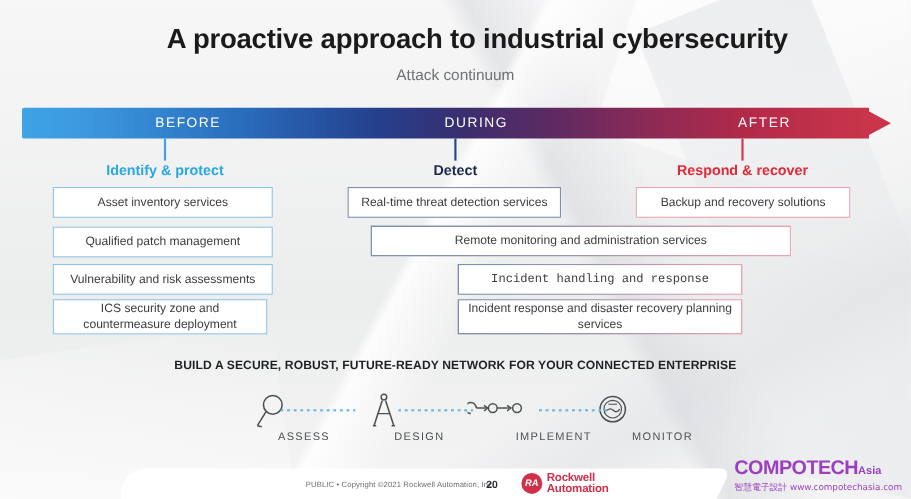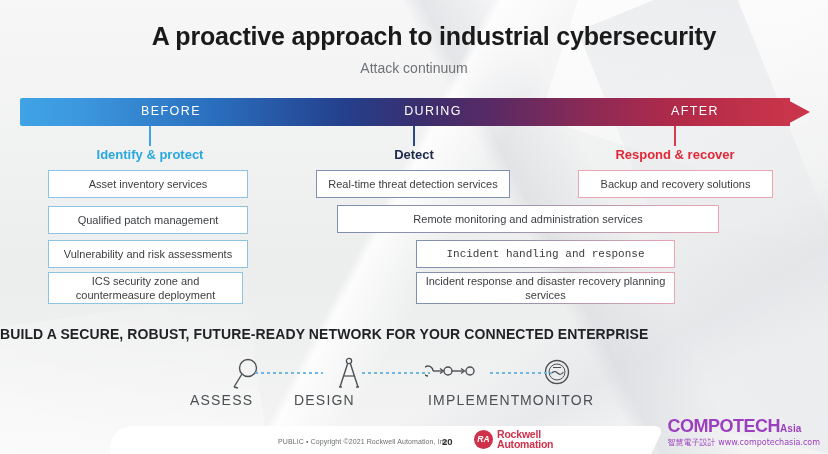--- a/index.html
+++ b/index.html
@@ -86,32 +86,32 @@
   .bx-blue  {border:1.5px solid #8FC3E4;}
   .bx-navy  {border:1.5px solid #7E90AD;}
   .bx-pink  {border:1.5px solid #E8A6B4;}
   .bx-grad  {border:1.5px solid transparent;
              background-image:linear-gradient(#fff,#fff),
                linear-gradient(90deg,#7E90AD 0%,#9a93ad 45%,#E8A6B4 100%);
              background-origin:border-box;background-clip:padding-box,border-box;}
 
   
   #build{
-    position:absolute;left:0;right:0;top:326px;
-    font-size:14px;font-weight:bold;color:#1f2124;letter-spacing:.1px;
+    position:absolute;left:0;right:0;top:326px;text-align:center;
+    font-size:11px;font-weight:bold;color:#1f2124;letter-spacing:.1px;
   }
 
   
   #process{position:absolute;left:200px;top:356px;width:430px;height:54px;}
   .pstep{position:absolute;top:0;width:90px;text-align:center;}
   .p1{left:0;} .p2{left:104px;} .p3{left:208px;} .p4{left:312px;}
   .picon{height:36px;display:flex;align-items:center;justify-content:center;}
   .plabel{
-    position:absolute;top:392px;width:110px;text-align:left;
-    font-size:14px;letter-spacing:1.2px;color:#4d5053;
+    position:absolute;top:392px;width:110px;text-align:right;
+    font-size:10px;letter-spacing:1.2px;color:#4d5053;
   }
   .pl1{left:190px;} .pl2{left:294px;} .pl3{left:428px;} .pl4{left:520px;}
   .dots{
     position:absolute;top:372px;height:2px;
     background-image:linear-gradient(90deg,#6db8e0 0 3px,transparent 3px 6px);
     background-size:6px 2px;background-repeat:repeat-x;
   }
   .d1{left:255px;width:68px;} .d2{left:362px;width:68px;}
   .d3{left:490px;width:62px;}
 

